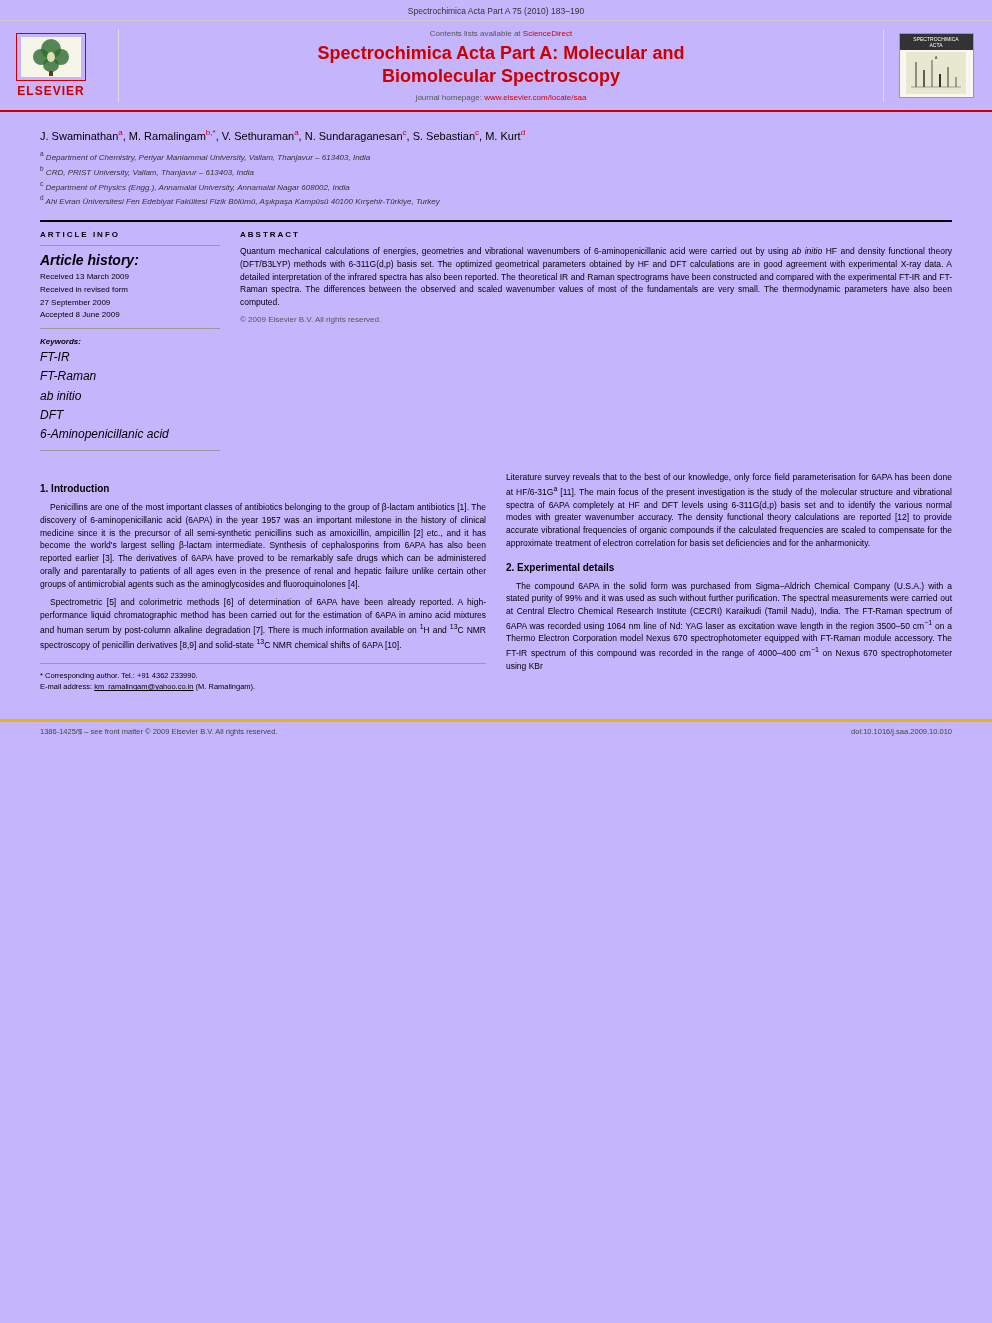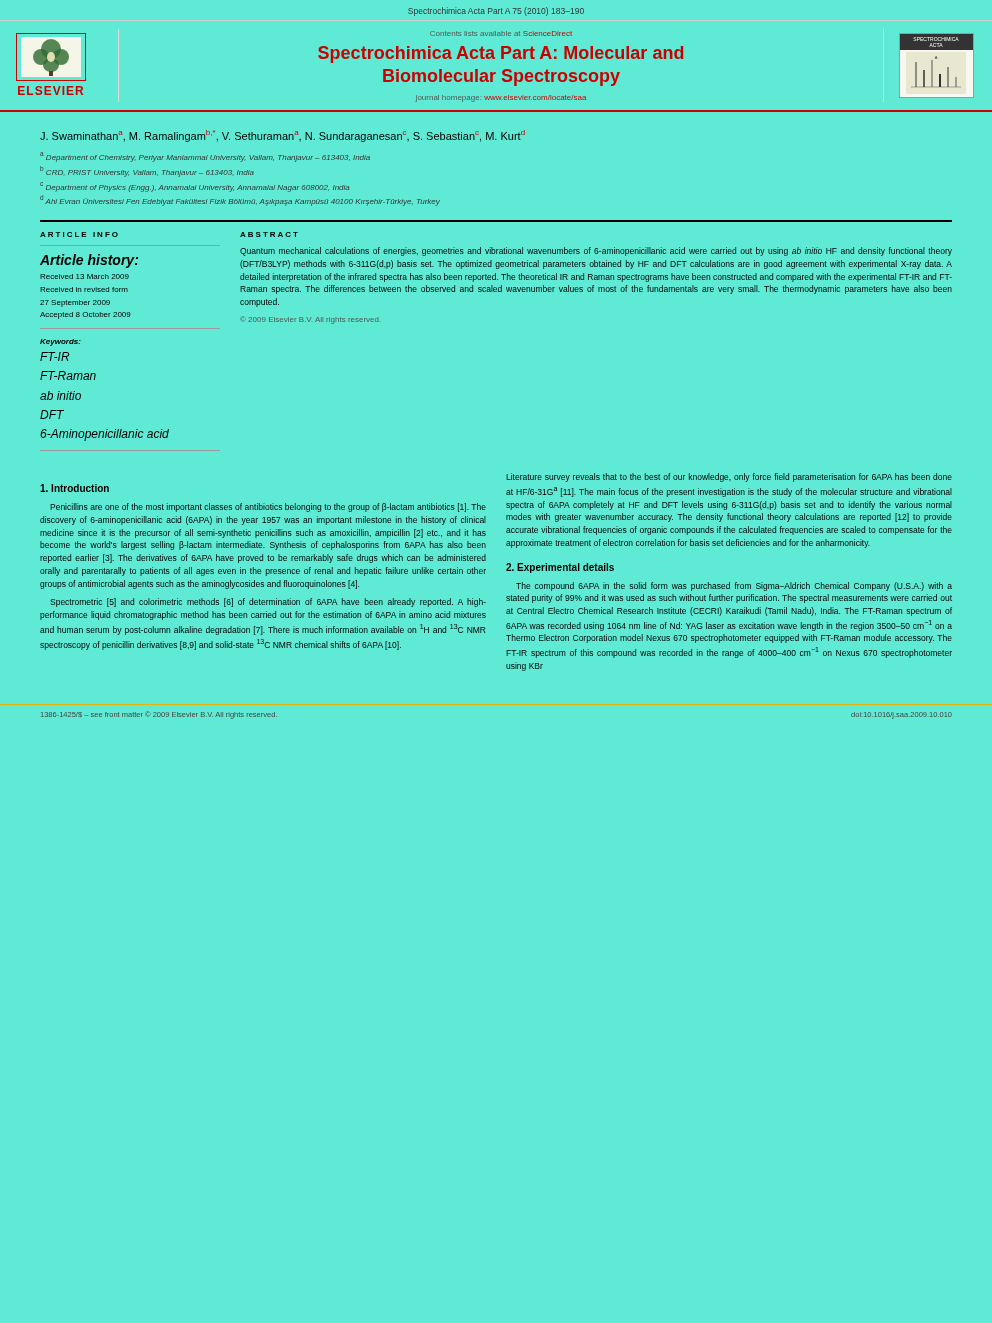--- a/index.html
+++ b/index.html
@@ -7,21 +7,21 @@
       background: #fff;
       font-family: 'Times New Roman', Times, serif;
       font-size: 9.5px;
       color: #000;
       width: 992px;
       min-height: 1323px;
     }
     .page {
       width: 992px;
       min-height: 1323px;
-      background: #5eead4;
+      background: #c4b5fd;
       padding: 0;
     }
 
     
     .top-bar {
       text-align: center;
       font-size: 8.5px;
       color: #333;
       padding: 6px 0 4px;
       border-bottom: 1px solid #ccc;
@@ -298,21 +298,21 @@
       margin-top: 12px;
       padding-top: 6px;
       font-size: 7.5px;
       color: #000;
       font-family: Arial, sans-serif;
     }
     sup {
       font-size: 7px;
     }
     .bottom-bar {
-      border-top: 1px solid #eab308;
+      border-top: 3px solid #eab308;
       padding: 5px 40px;
       font-size: 7.5px;
       color: #444;
       font-family: Arial, sans-serif;
       display: flex;
       justify-content: space-between;
       margin-top: 10px;
     }
   </style>
 </head>
@@ -399,21 +399,21 @@
 
     <div class="two-col">
 
       <div class="col-left">
         <div class="section-label">ARTICLE INFO</div>
         <hr class="hr-thin">
         <div class="article-info-label">Article history:</div>
         <div class="article-info-dates">
           <div>Received 13 March 2009</div>
           <div>Received in revised form<br>27 September 2009</div>
-          <div>Accepted 8 October 2009</div>
+          <div>Accepted 8 June 2009</div>
         </div>
         <hr class="hr-thin">
         <div class="keywords-section">
           <div class="keywords-label">Keywords:</div>
           <div class="keyword-item">FT-IR</div>
           <div class="keyword-item">FT-Raman</div>
           <div class="keyword-item"><i>ab initio</i></div>
           <div class="keyword-item">DFT</div>
           <div class="keyword-item">6-Aminopenicillanic acid</div>
         </div>
@@ -435,20 +435,24 @@
         <div class="section-heading">
           <span>1.  Introduction</span>
         </div>
         <p>
           Penicillins are one of the most important classes of antibiotics belonging to the group of β-lactam antibiotics [1]. The discovery of 6-aminopenicillanic acid (6APA) in the year 1957 was an important milestone in the history of clinical medicine since it is the precursor of all semi-synthetic penicillins such as amoxicillin, ampicillin [2] etc., and it has become the world's largest selling β-lactam intermediate. Synthesis of cephalosporins from 6APA has also been reported earlier [3]. The derivatives of 6APA have proved to be remarkably safe drugs which can be administered orally and parentarally to patients of all ages even in the presence of renal and hepatic failure unlike certain other groups of antimicrobial agents such as the aminoglycosides and fluoroquinolones [4].
         </p>
         <p>
           Spectrometric [5] and colorimetric methods [6] of determination of 6APA have been already reported. A high-performance liquid chromatographic method has been carried out for the estimation of 6APA in amino acid mixtures and human serum by post-column alkaline degradation [7]. There is much information available on <sup>1</sup>H and <sup>13</sup>C NMR spectroscopy of penicillin derivatives [8,9] and solid-state <sup>13</sup>C NMR chemical shifts of 6APA [10].
         </p>
 
+        <div class="footnote-section">
+          <div>* Corresponding author. Tel.: +91 4362 233990.</div>
+          <div>E-mail address: <span style="text-decoration:underline;color:#000;">km_ramalingam@yahoo.co.in</span> (M. Ramalingam).</div>
+        </div>
       </div>
 
       <div class="body-col">
         <p class="no-indent">
           Literature survey reveals that to the best of our knowledge, only force field parameterisation for 6APA has been done at HF/6-31G<sup>a</sup> [11]. The main focus of the present investigation is the study of the molecular structure and vibrational spectra of 6APA completely at HF and DFT levels using 6-311G(d,p) basis set and to identify the various normal modes with greater wavenumber accuracy. The density functional theory calculations are reported [12] to provide accurate vibrational frequencies of organic compounds if the calculated frequencies are scaled to compensate for the approximate treatment of electron correlation for basis set deficiencies and for the anharmonicity.
         </p>
 
         <div class="section-heading">
           <span>2.  Experimental details</span>
         </div>

